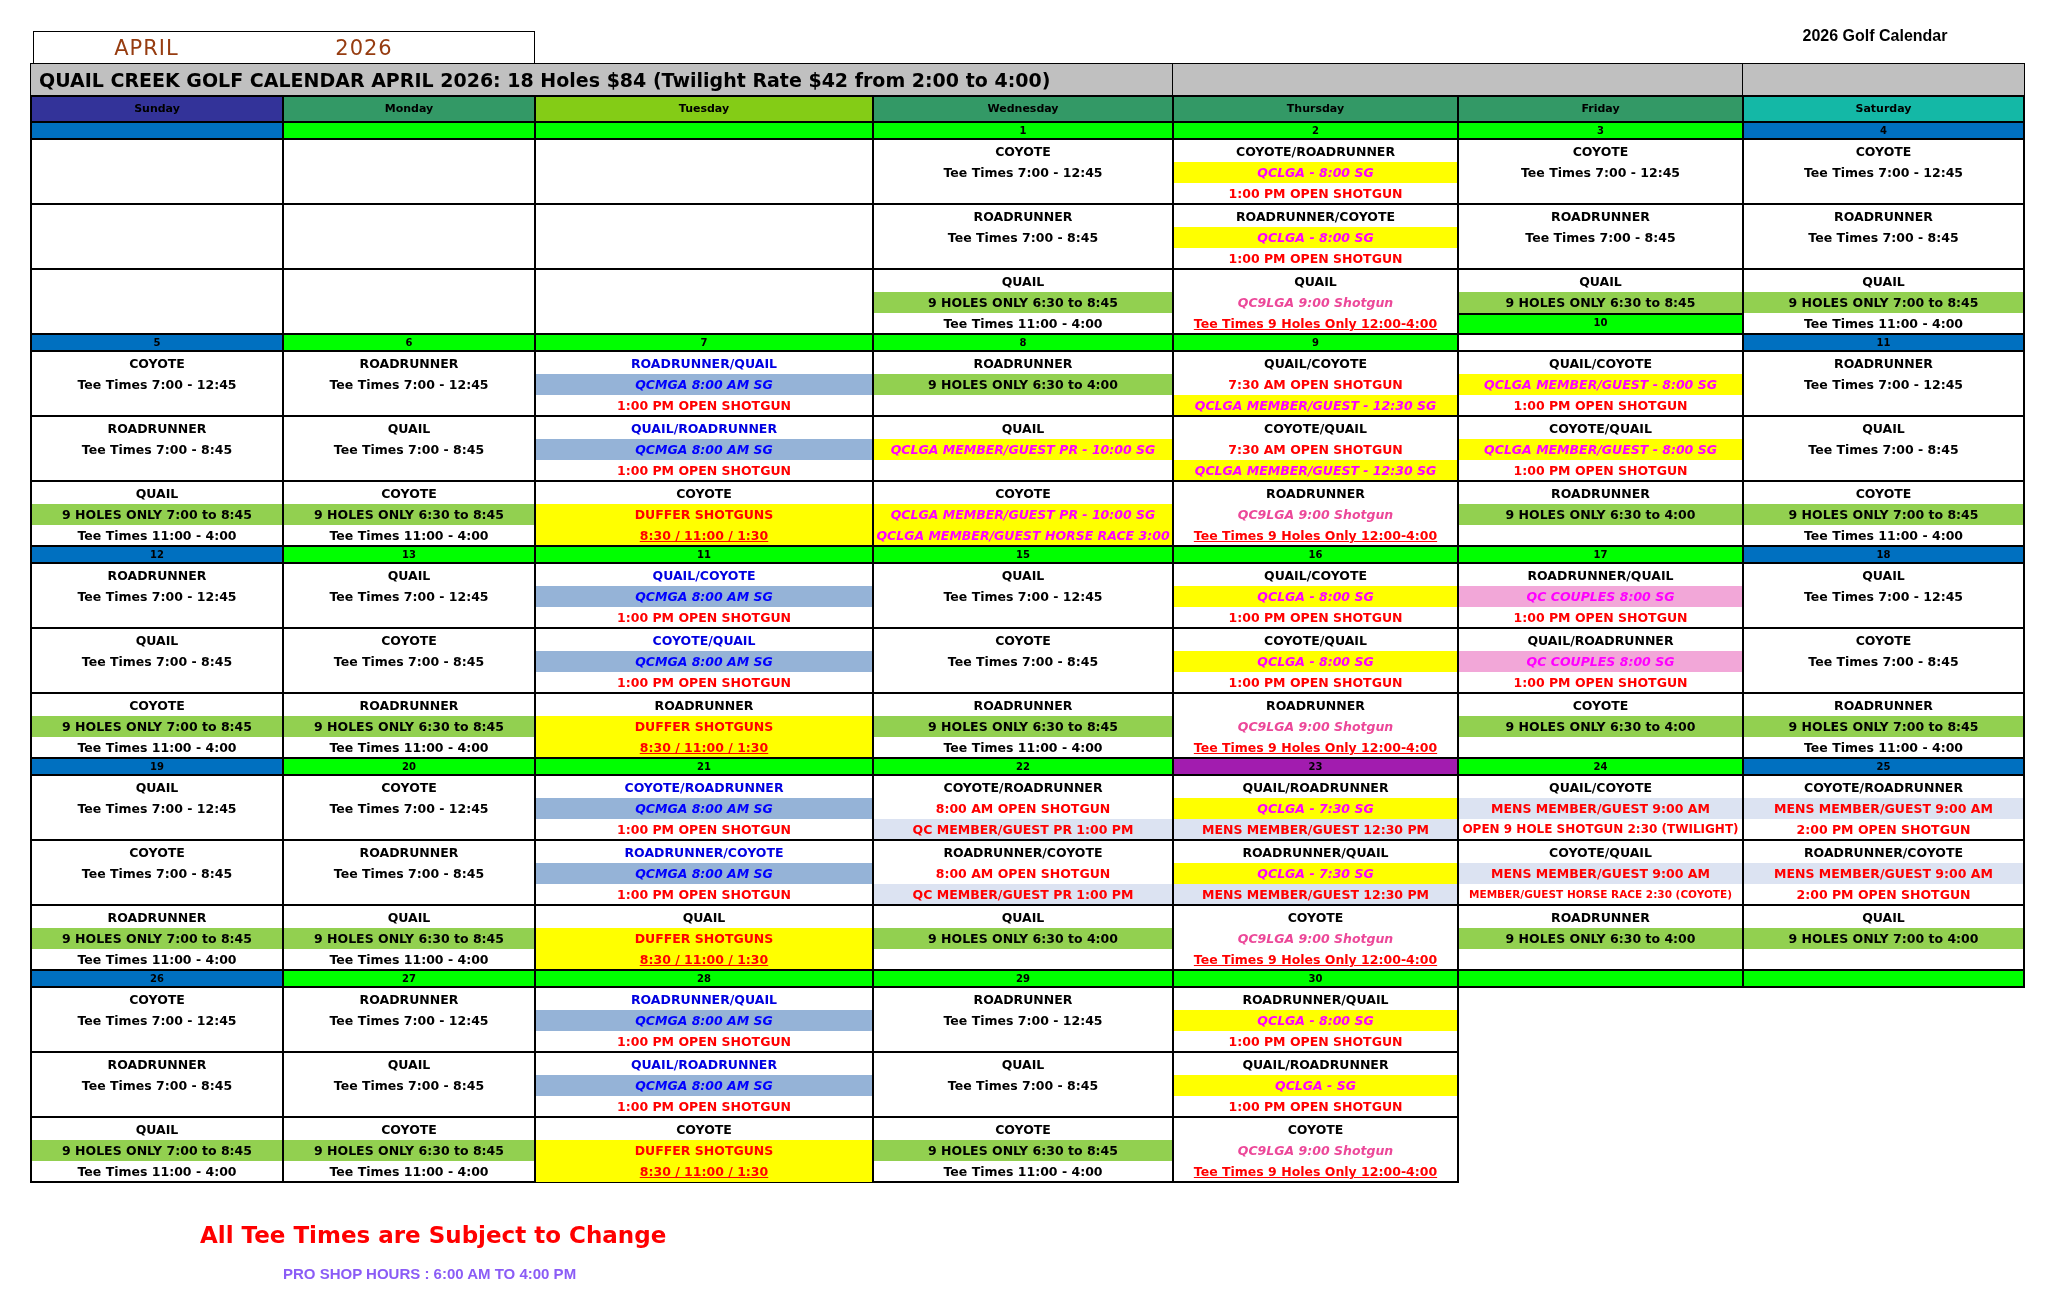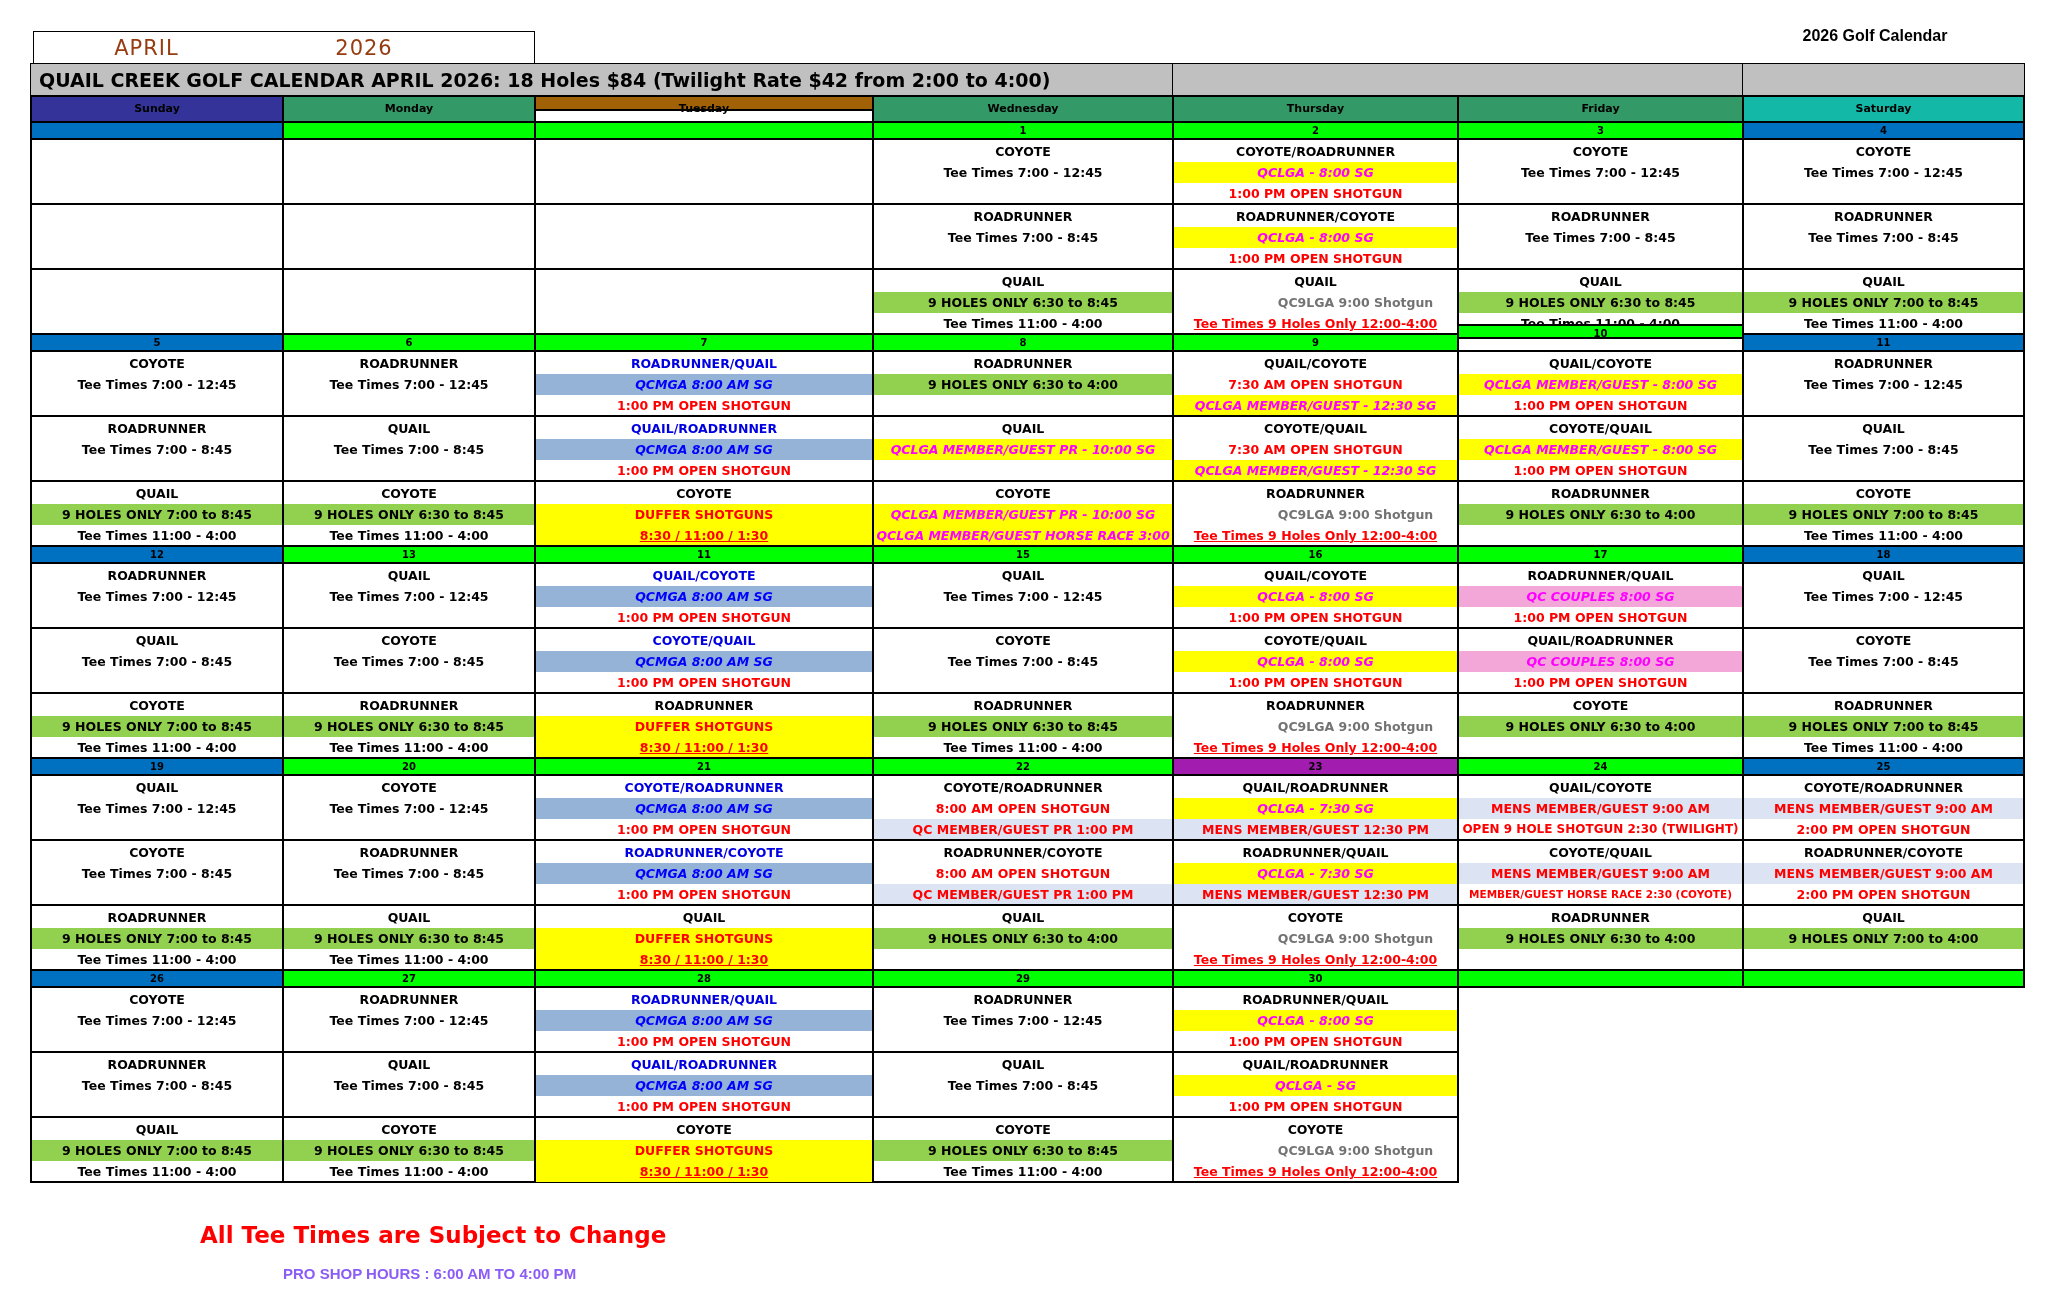--- a/index.html
+++ b/index.html
@@ -33,21 +33,21 @@
   .tb{color:#0000E0;}
   .pl{color:#000;}
   .gr{background:#92D050;color:#000;}
   .ym{background:#FFFF00;color:#FF00FF;font-style:italic;}
   .yr{background:#FFFF00;color:#FF0000;}
   .yru{background:#FFFF00;color:#FF0000;text-decoration:underline;}
   .rd{color:#FF0000;}
   .rdu{color:#FF0000;text-decoration:underline;}
   .rds{color:#FF0000;font-size:10.5px;}
   .rdus{color:#FF0000;font-size:12px;}
-  .mg{color:#737373;margin-left:40px;}
+  .mg{color:#ec4899;font-style:italic;}
   .bb{background:#95B3D7;color:#0000FF;font-style:italic;}
   .pk{background:#F2A7D8;color:#FF00FF;font-style:italic;}
   .lv{background:#DCE3F2;color:#FF0000;}
 
   #footer-note{left:200px;top:1222px;width:800px;font-size:23px;font-weight:bold;color:#FF0000;}
   #proshop-note{left:283px;top:1265px;width:600px;font-family:"Liberation Sans",sans-serif;
       font-size:15px;font-weight:bold;color:#8b5cf6;}
 </style>
 </head>
 <body>
@@ -61,21 +61,21 @@
 
 <div class="abs banner-seg" id="banner-main" style="left:30px;width:1144px;">
   <div id="banner-text">QUAIL CREEK GOLF CALENDAR APRIL 2026: 18 Holes $84 (Twilight Rate $42 from 2:00 to 4:00)</div>
 </div>
 <div class="abs banner-seg" style="left:1172px;width:572px;"></div>
 <div class="abs banner-seg" style="left:1742px;width:283px;"></div>
 
 <div id="calendar-grid">
     <div class="abs dayhdr" style="left: 30px; top: 95px; width: 254px; height: 28px; background: rgb(51, 51, 153);">Sunday</div>
     <div class="abs dayhdr" style="left: 282px; top: 95px; width: 254px; height: 28px; background: rgb(51, 153, 102);">Monday</div>
-    <div class="abs dayhdr" style="left: 534px; top: 95px; width: 340px; height: 16px; background: #a16207;">Tuesday</div>
+    <div class="abs dayhdr" style="left: 534px; top: 95px; width: 340px; height: 44px; background: #84cc16;">Tuesday</div>
     <div class="abs dayhdr" style="left: 872px; top: 95px; width: 302px; height: 28px; background: rgb(51, 153, 102);">Wednesday</div>
     <div class="abs dayhdr" style="left: 1172px; top: 95px; width: 287px; height: 28px; background: rgb(51, 153, 102);">Thursday</div>
     <div class="abs dayhdr" style="left: 1457px; top: 95px; width: 287px; height: 28px; background: rgb(51, 153, 102);">Friday</div>
     <div class="abs dayhdr" style="left: 1742px; top: 95px; width: 283px; height: 28px; background: #14b8a6;">Saturday</div>
     <div class="abs numband" style="left: 30px; top: 121px; width: 254px; height: 19px; background: rgb(0, 112, 192);"></div>
     <div class="abs cell" style="left: 30px; top: 138px; width: 254px; height: 67px; background: rgb(255, 255, 255);"></div>
     <div class="abs cell" style="left: 30px; top: 203px; width: 254px; height: 67px; background: rgb(255, 255, 255);"></div>
     <div class="abs cell" style="left: 30px; top: 268px; width: 254px; height: 67px; background: rgb(255, 255, 255);"></div>
     <div class="abs numband" style="left: 282px; top: 121px; width: 254px; height: 19px; background: rgb(0, 255, 0);"></div>
     <div class="abs cell" style="left: 282px; top: 138px; width: 254px; height: 67px; background: rgb(255, 255, 255);"></div>
@@ -210,21 +210,21 @@
     <div class="abs cell" style="left: 1172px; top: 415px; width: 287px; height: 67px; background: rgb(255, 255, 255);">
       <div class="l tm">COYOTE/QUAIL</div>
       <div class="l rd">7:30 AM  OPEN SHOTGUN</div>
       <div class="l ym">QCLGA MEMBER/GUEST - 12:30 SG</div>
     </div>
     <div class="abs cell" style="left: 1172px; top: 480px; width: 287px; height: 67px; background: rgb(255, 255, 255);">
       <div class="l tm">ROADRUNNER</div>
       <div class="l mg">QC9LGA 9:00 Shotgun</div>
       <div class="l rdu">Tee Times 9 Holes Only 12:00-4:00</div>
     </div>
-    <div class="abs numband" style="left: 1457px; top: 324px; width: 287px; height: 15px; background: rgb(0, 255, 0);">10</div>
+    <div class="abs numband" style="left: 1457px; top: 313px; width: 287px; height: 22px; background: rgb(0, 255, 0);">10</div>
     <div class="abs cell" style="left: 1457px; top: 350px; width: 287px; height: 67px; background: rgb(255, 255, 255);">
       <div class="l tm">QUAIL/COYOTE</div>
       <div class="l ym">QCLGA MEMBER/GUEST - 8:00 SG</div>
       <div class="l rd">1:00 PM OPEN SHOTGUN</div>
     </div>
     <div class="abs cell" style="left: 1457px; top: 415px; width: 287px; height: 67px; background: rgb(255, 255, 255);">
       <div class="l tm">COYOTE/QUAIL</div>
       <div class="l ym">QCLGA MEMBER/GUEST - 8:00 SG</div>
       <div class="l rd">1:00 PM OPEN SHOTGUN</div>
     </div>

